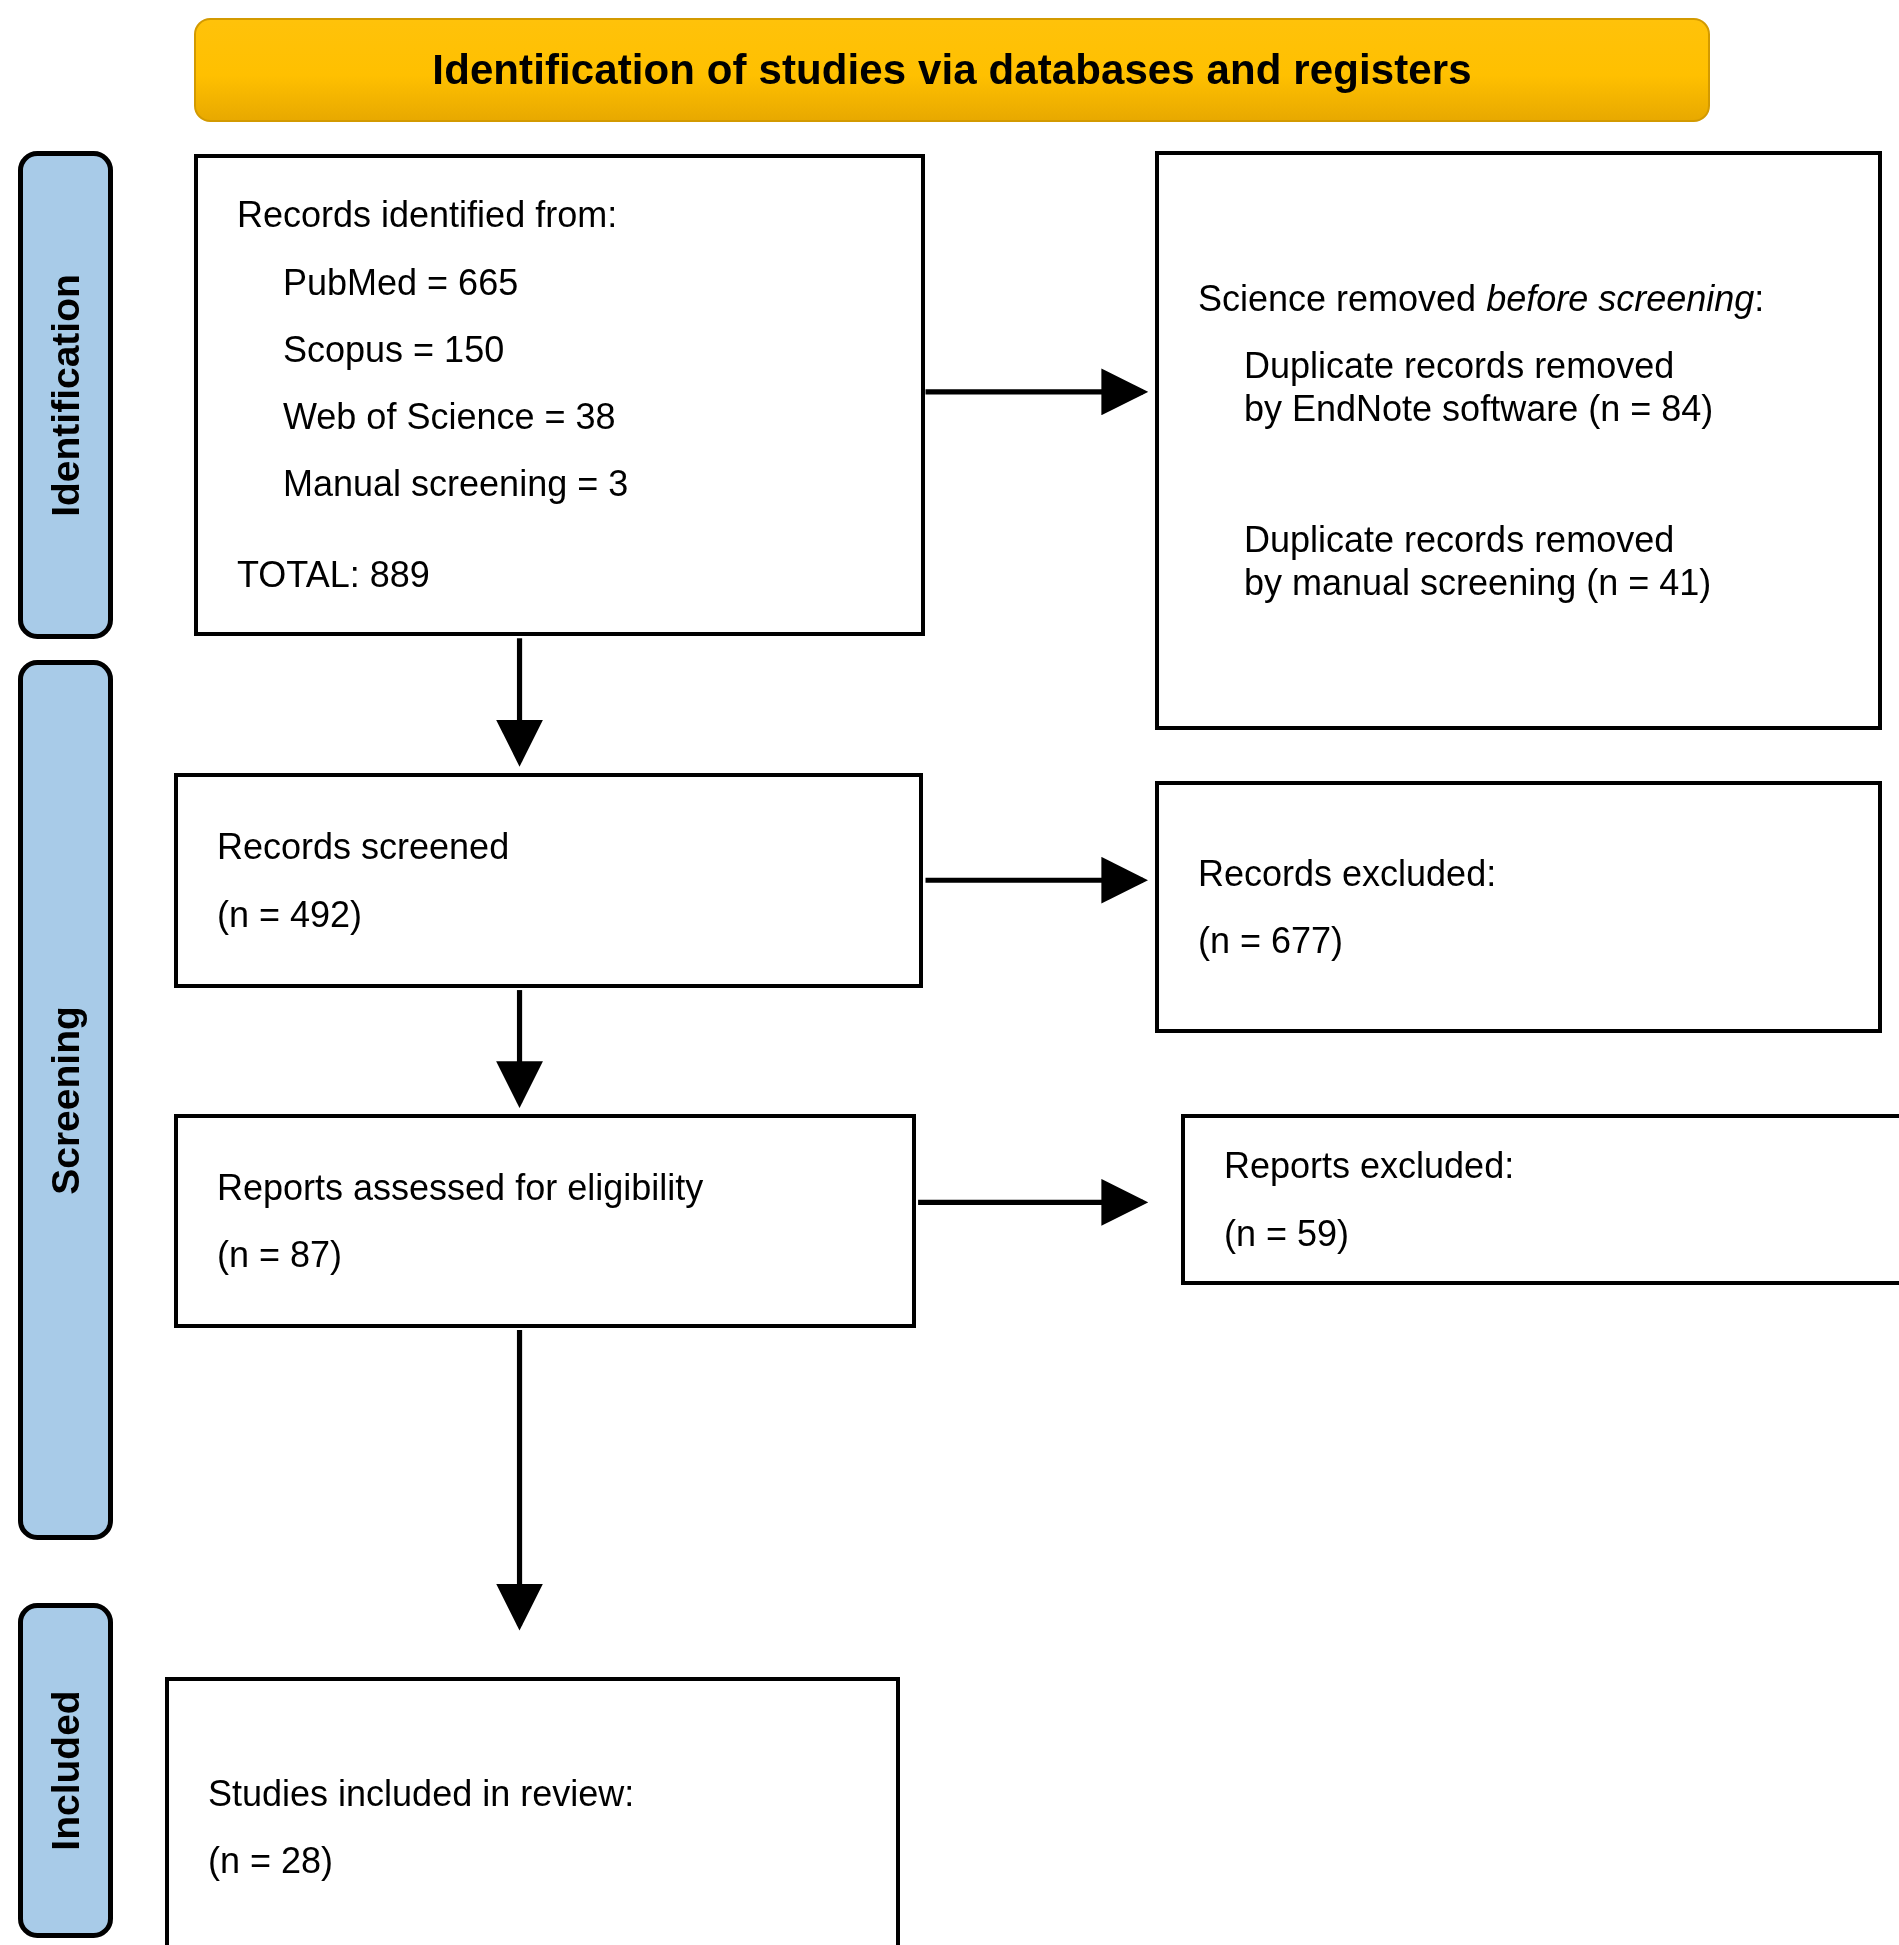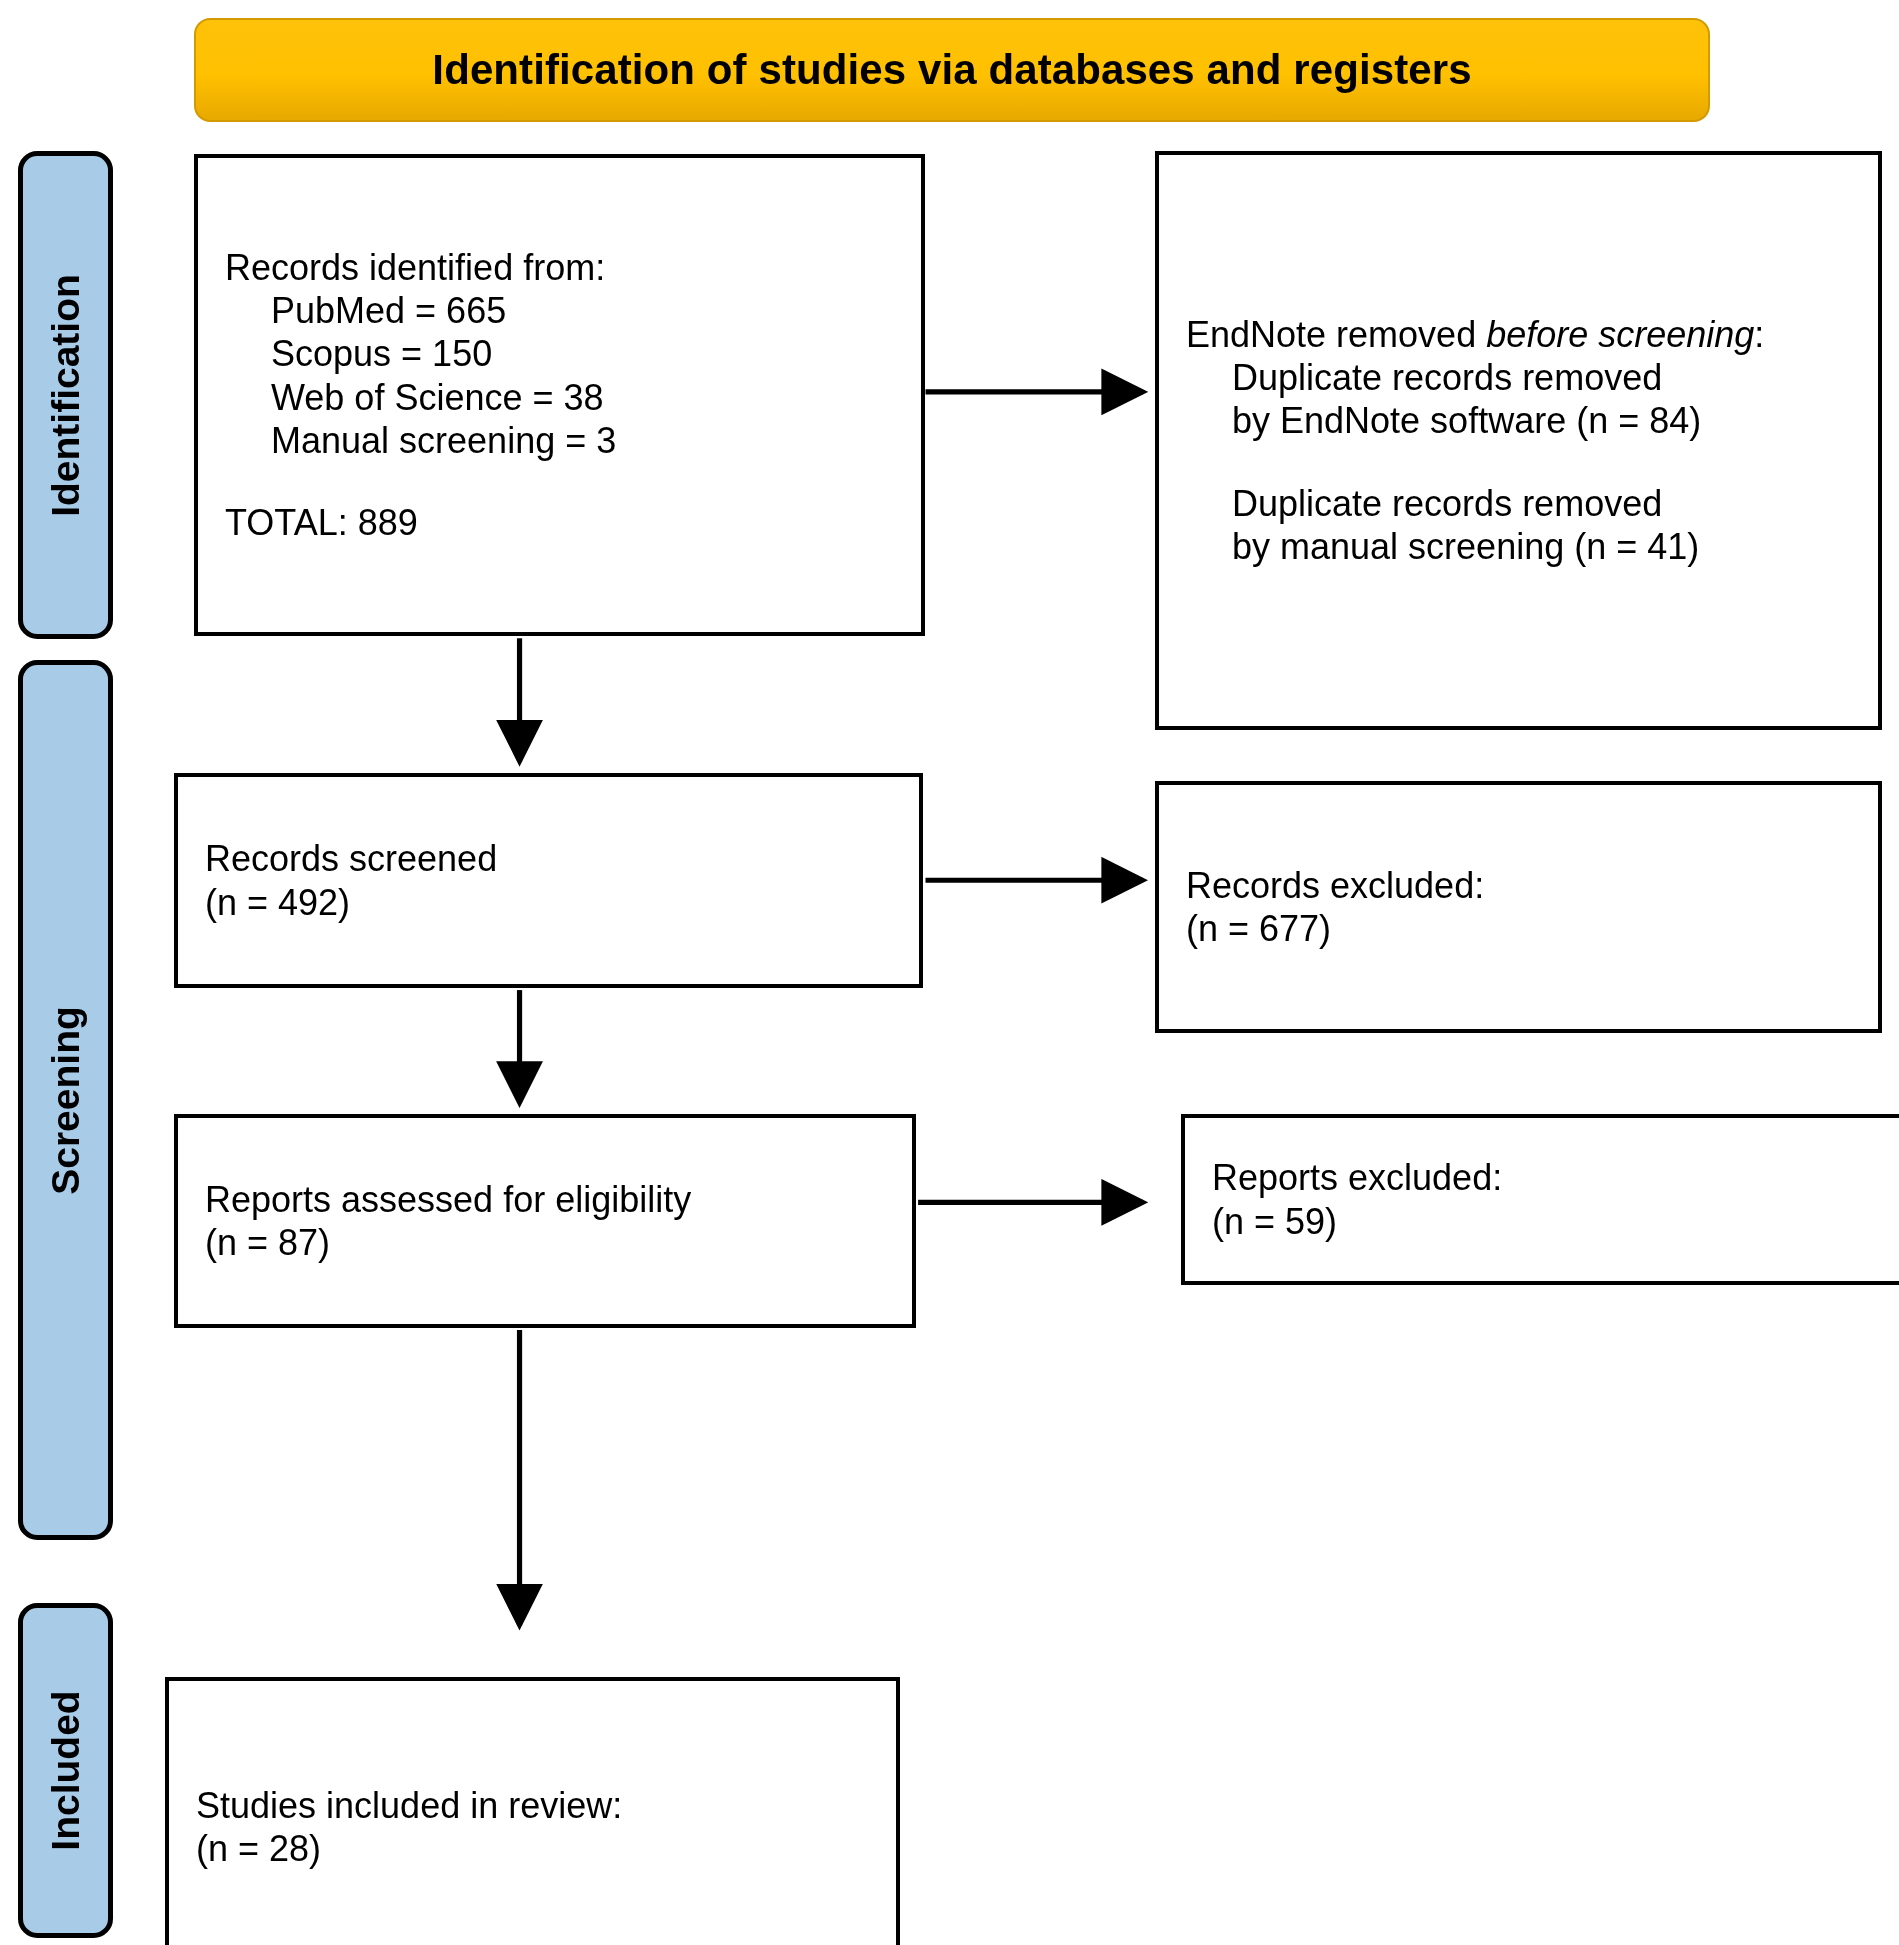--- a/index.html
+++ b/index.html
@@ -78,21 +78,21 @@
     position: absolute;
     background: #ffffff;
     border: 4.5px solid #000000;
     box-sizing: border-box;
     padding: 25px 27px;
     display: flex;
     flex-direction: column;
     justify-content: center;
   }
   .fbox p {
-    margin: 0;
+    margin: 12px;
     font-size: 36px;
     line-height: 1.20;
     color: #000000;
     white-space: pre-wrap;
   }
   .fbox p.indent { padding-left: 46px; }
   .fbox p.spacer { height: 39px; }
   .ital { font-style: italic; }
 
   
@@ -136,21 +136,21 @@
     <p>Records identified from:</p>
     <p class="indent">PubMed = 665</p>
     <p class="indent">Scopus = 150</p>
     <p class="indent">Web of Science = 38</p>
     <p class="indent">Manual screening = 3</p>
     <p class="spacer"></p>
     <p>TOTAL: 889</p>
   </div>
 
   <div id="box-removed" class="fbox">
-    <p><span>EndNote removed </span><span class="ital">before screening</span><span>:</span></p>
+    <p><span>Science removed </span><span class="ital">before screening</span><span>:</span></p>
     <p class="indent">Duplicate records removed
 by EndNote software (n = 84)</p>
     <p class="spacer"></p>
     <p class="indent">Duplicate records removed
 by manual screening (n = 41)</p>
   </div>
 
   <div id="box-screened" class="fbox">
     <p>Records screened</p>
     <p>(n = 492)</p>

